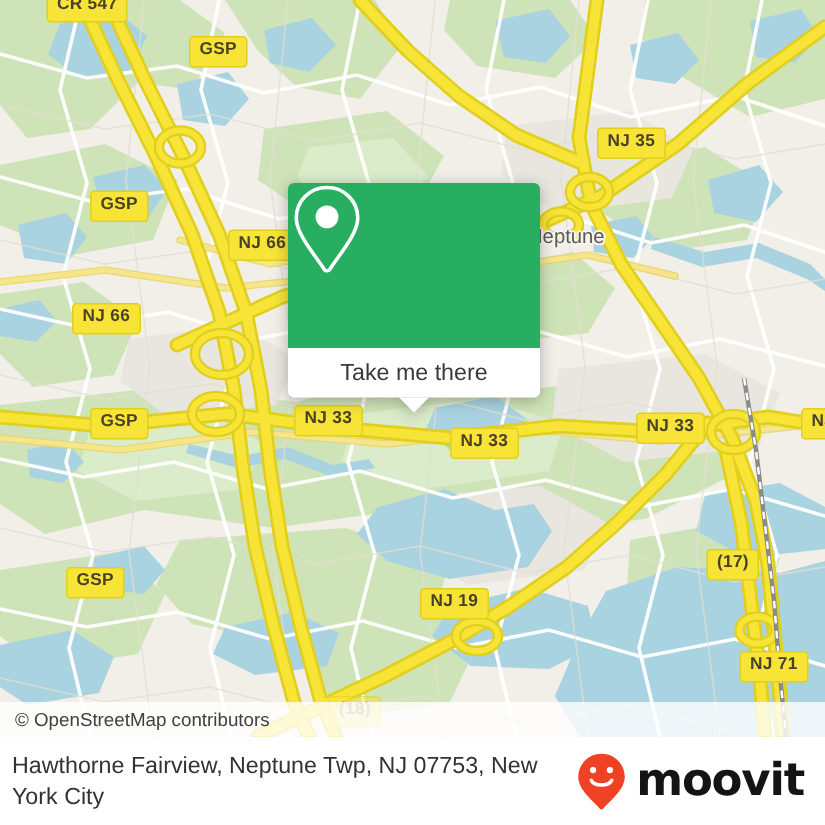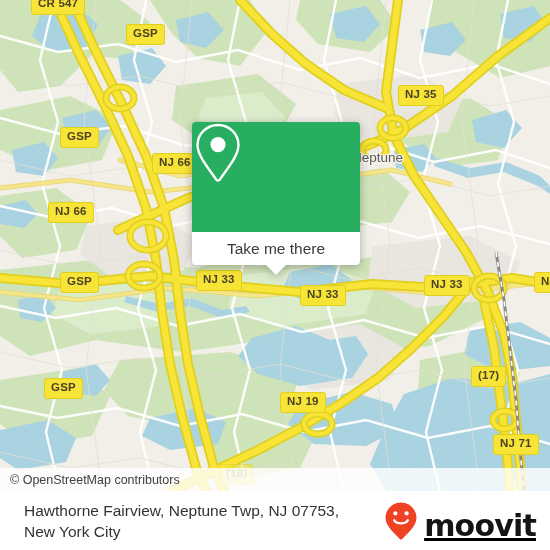--- a/index.html
+++ b/index.html
@@ -97,32 +97,32 @@
     font-family:"Liberation Sans","DejaVu Sans",sans-serif;
   }
 
   
   .footer{
     position:absolute;left:0;top:491px;
     width:550px;height:59px;
     background:#ffffff;
     box-sizing:border-box;
     display:flex;align-items:center;
-    padding:0 14px 0 24px;
+    padding:0 14px 0 8px;
   }
   .footer-title{
     flex:1;
     font-size:15.5px;
     line-height:21px;
     color:#333333;
     font-family:"Liberation Sans","DejaVu Sans",sans-serif;
     padding-right:12px;
   }
   .brand{
-    display:flex;align-items:flex-end;gap:6px;flex:0 0 auto;text-decoration:underline;
+    display:flex;align-items:center;gap:6px;flex:0 0 auto;
   }
   .brand-text{
     font-size:30px;
     font-weight:bold;
     color:#141414;
     letter-spacing:-.8px;
     font-family:"DejaVu Sans","Liberation Sans",sans-serif;
     line-height:1;
   }
 </style>

